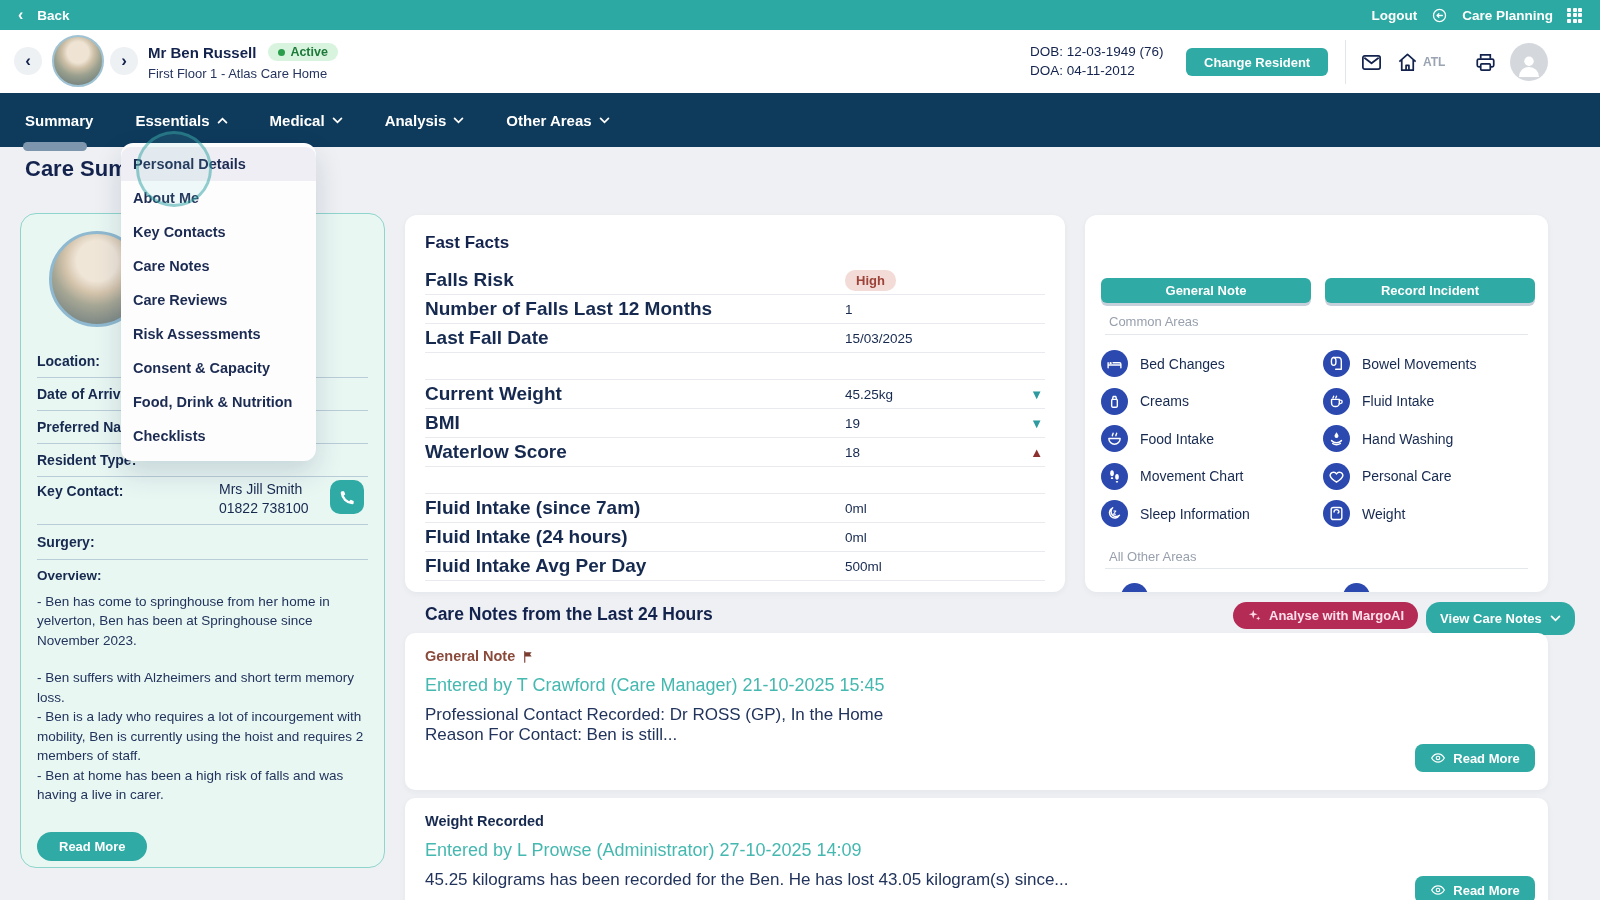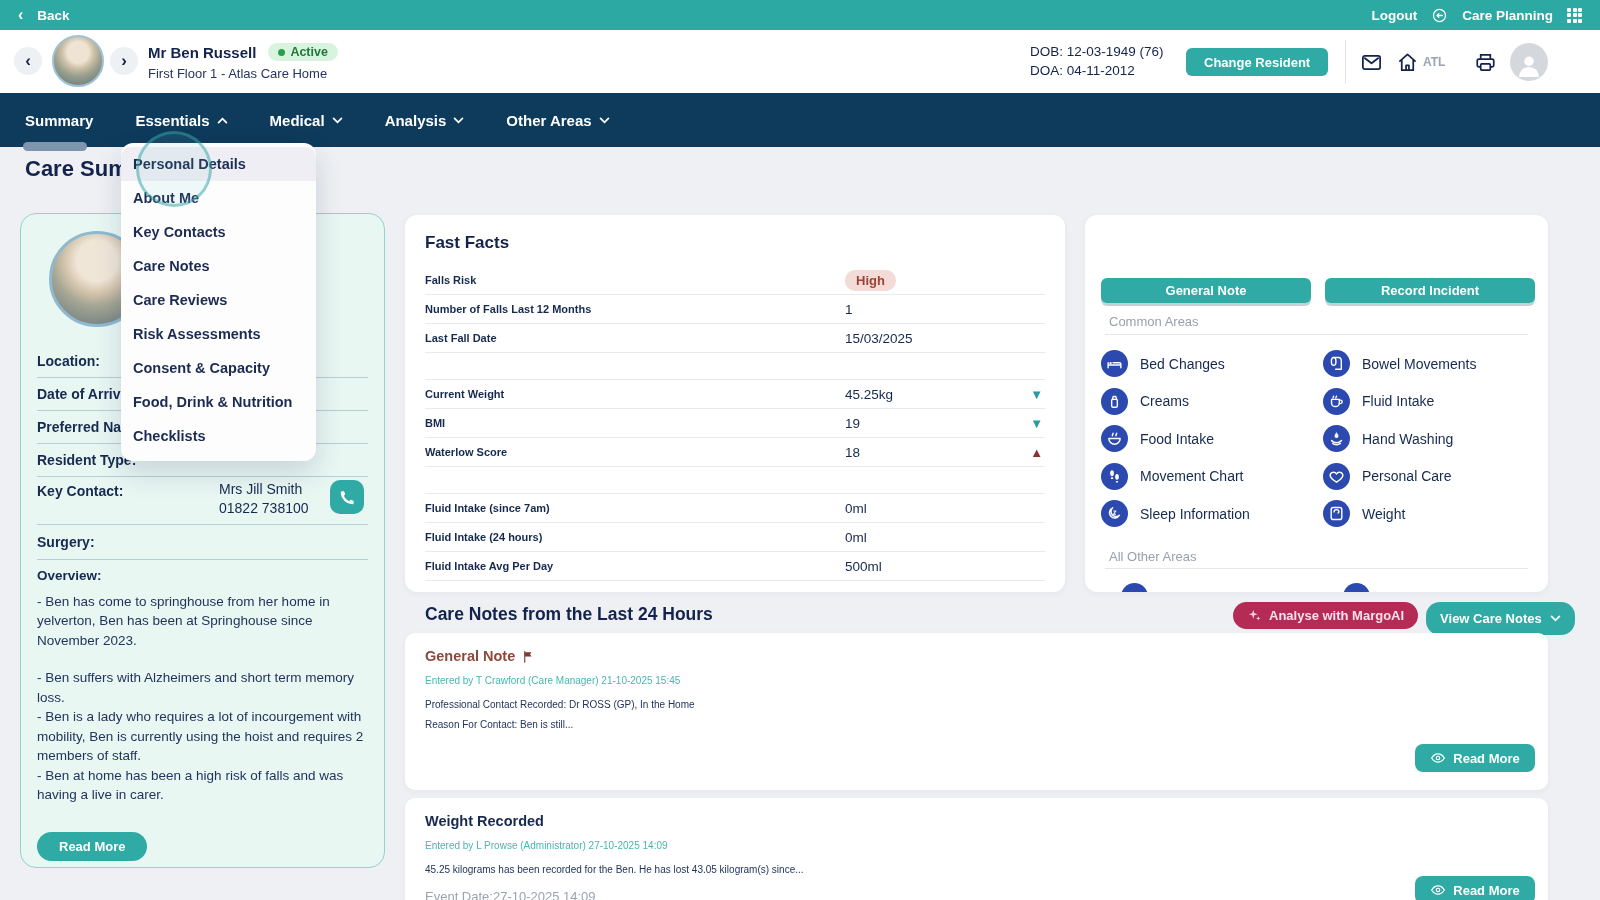--- a/index.html
+++ b/index.html
@@ -70,21 +70,21 @@
             display:flex;align-items:center;}
   .ovw{position:absolute;left:16px;right:20px;top:352px;font-size:13.5px;color:#22345c;line-height:19.5px;}
   .ovw .hd{font-weight:bold;color:#16294f;margin-bottom:6px;}
   .ovw .blank{height:18px;}
   .readmore-l{position:absolute;left:16px;top:618px;height:29px;padding:0 22px;border-radius:16px;font-size:13px;}
   
   .fast-card{left:405px;top:215px;width:660px;height:377px;background:#fff;border-radius:12px;
              box-shadow:0 2px 6px rgba(30,50,90,.05);padding:18px 20px 0 20px;box-sizing:border-box;overflow:hidden;}
   .ff-title{font-size:17px;font-weight:bold;color:#13234d;margin-bottom:13px;}
   .ff-row{display:flex;align-items:center;height:28px;border-bottom:1px solid #e8eaef;position:relative;}
-  .ff-row .lb{width:420px;font-size:11px;color:#16294f;font-weight:bold;}
+  .ff-row .lb{width:420px;font-size:19px;color:#16294f;font-weight:bold;}
   .ff-row .vl{font-size:13.5px;color:#16294f;}
   .ff-sp{height:26px;border-bottom:1px solid #e8eaef;}
   .trend{position:absolute;right:2px;font-size:13px;line-height:1;}
   .trend.down{color:#2d9aa0;} .trend.up{color:#8c3030;} .trend.flat{color:#2b49ae;font-weight:bold;}
   .badge-high{background:#f3dcd7;color:#9c4238;font-size:13px;font-weight:bold;border-radius:10px;padding:3px 11px;}
   
   .rec-card{left:1085px;top:215px;width:463px;height:377px;background:#fff;border-radius:12px;
             box-shadow:0 2px 6px rgba(30,50,90,.05);box-sizing:border-box;overflow:hidden;}
   .tabs{display:flex;height:44px;border-bottom:1px solid #dfe3ea;position:relative;}
   .tab{flex:1;display:flex;align-items:center;justify-content:center;font-size:14.5px;color:#1c2b52;cursor:pointer;}
@@ -105,22 +105,22 @@
   .cn-actions{left:1233px;top:602px;display:flex;gap:8px;}
   .btn-margo{height:27px;border-radius:14px;background:#b42c55;color:#ffdfec;border:none;font-weight:bold;
              font-size:13px;padding:0 14px;display:flex;align-items:center;gap:7px;cursor:pointer;
              font-family:"Liberation Sans",sans-serif;}
   .btn-view{height:33px;border-radius:14px;font-size:13px;padding:0 14px;display:flex;align-items:center;gap:8px;}
   .note-card{position:absolute;left:405px;width:1143px;background:#fff;border-radius:10px;
              box-shadow:0 2px 6px rgba(30,50,90,.05);box-sizing:border-box;padding:15px 20px;}
   .nc-title{font-size:14.5px;font-weight:bold;display:flex;align-items:center;gap:6px;}
   .nc-title.flag{color:#8a4a3b;} .nc-title.plain{color:#16294f;}
   .nc-title svg{width:15px;height:15px;}
-  .nc-by{font-size:10px;color:#45b8b0;margin-top:11px;}
-  .nc-body{font-size:10px;color:#22345c;margin-top:9px;line-height:20px;}
+  .nc-by{font-size:18px;color:#45b8b0;margin-top:11px;}
+  .nc-body{font-size:17px;color:#22345c;margin-top:9px;line-height:20px;}
   .nc-event{font-size:13px;color:#9aa3b2;margin-top:9px;}
   .nc-read{position:absolute;right:13px;width:120px;height:28px;border-radius:8px;font-size:13px;
            display:flex;align-items:center;justify-content:center;gap:7px;}
   .nc-read svg{width:16px;height:16px;}
 </style>
 </head>
 <body>
 
 <div class="abs topbar">
   <div class="grp backlink">

